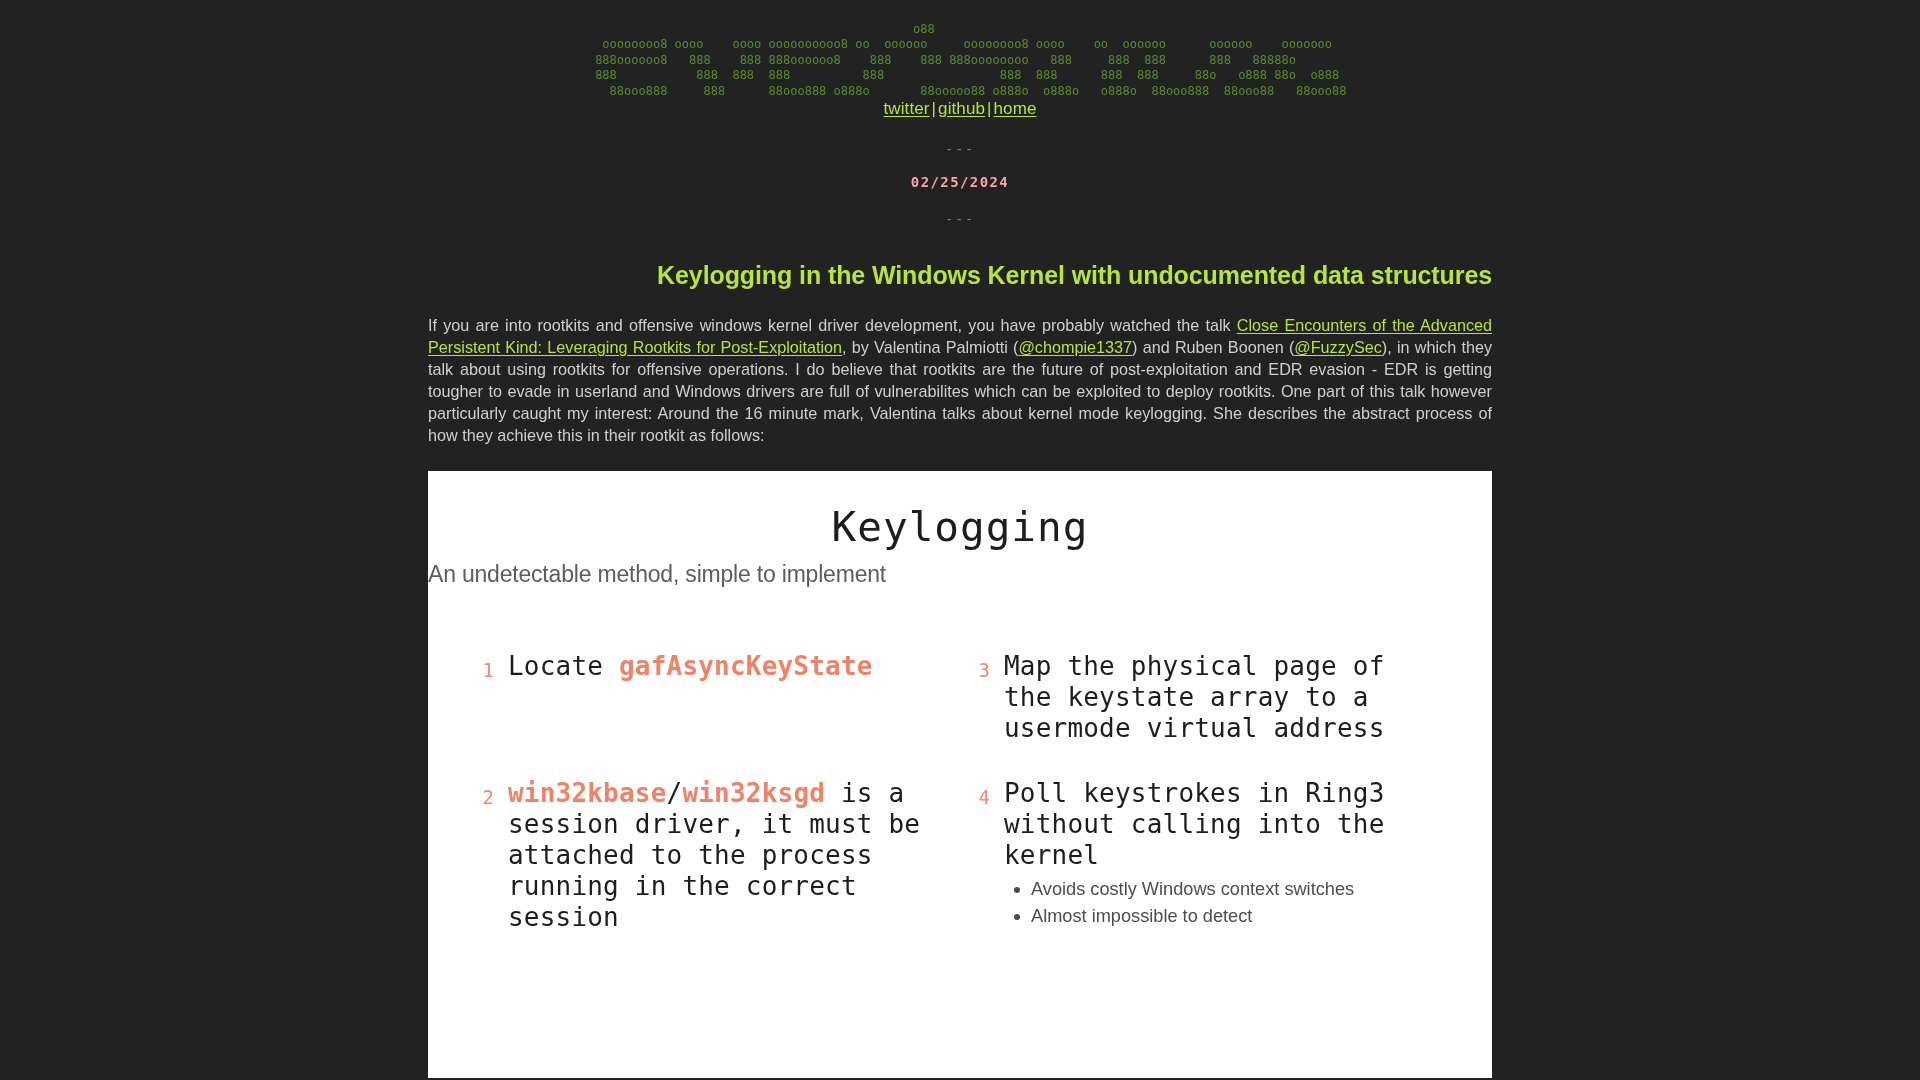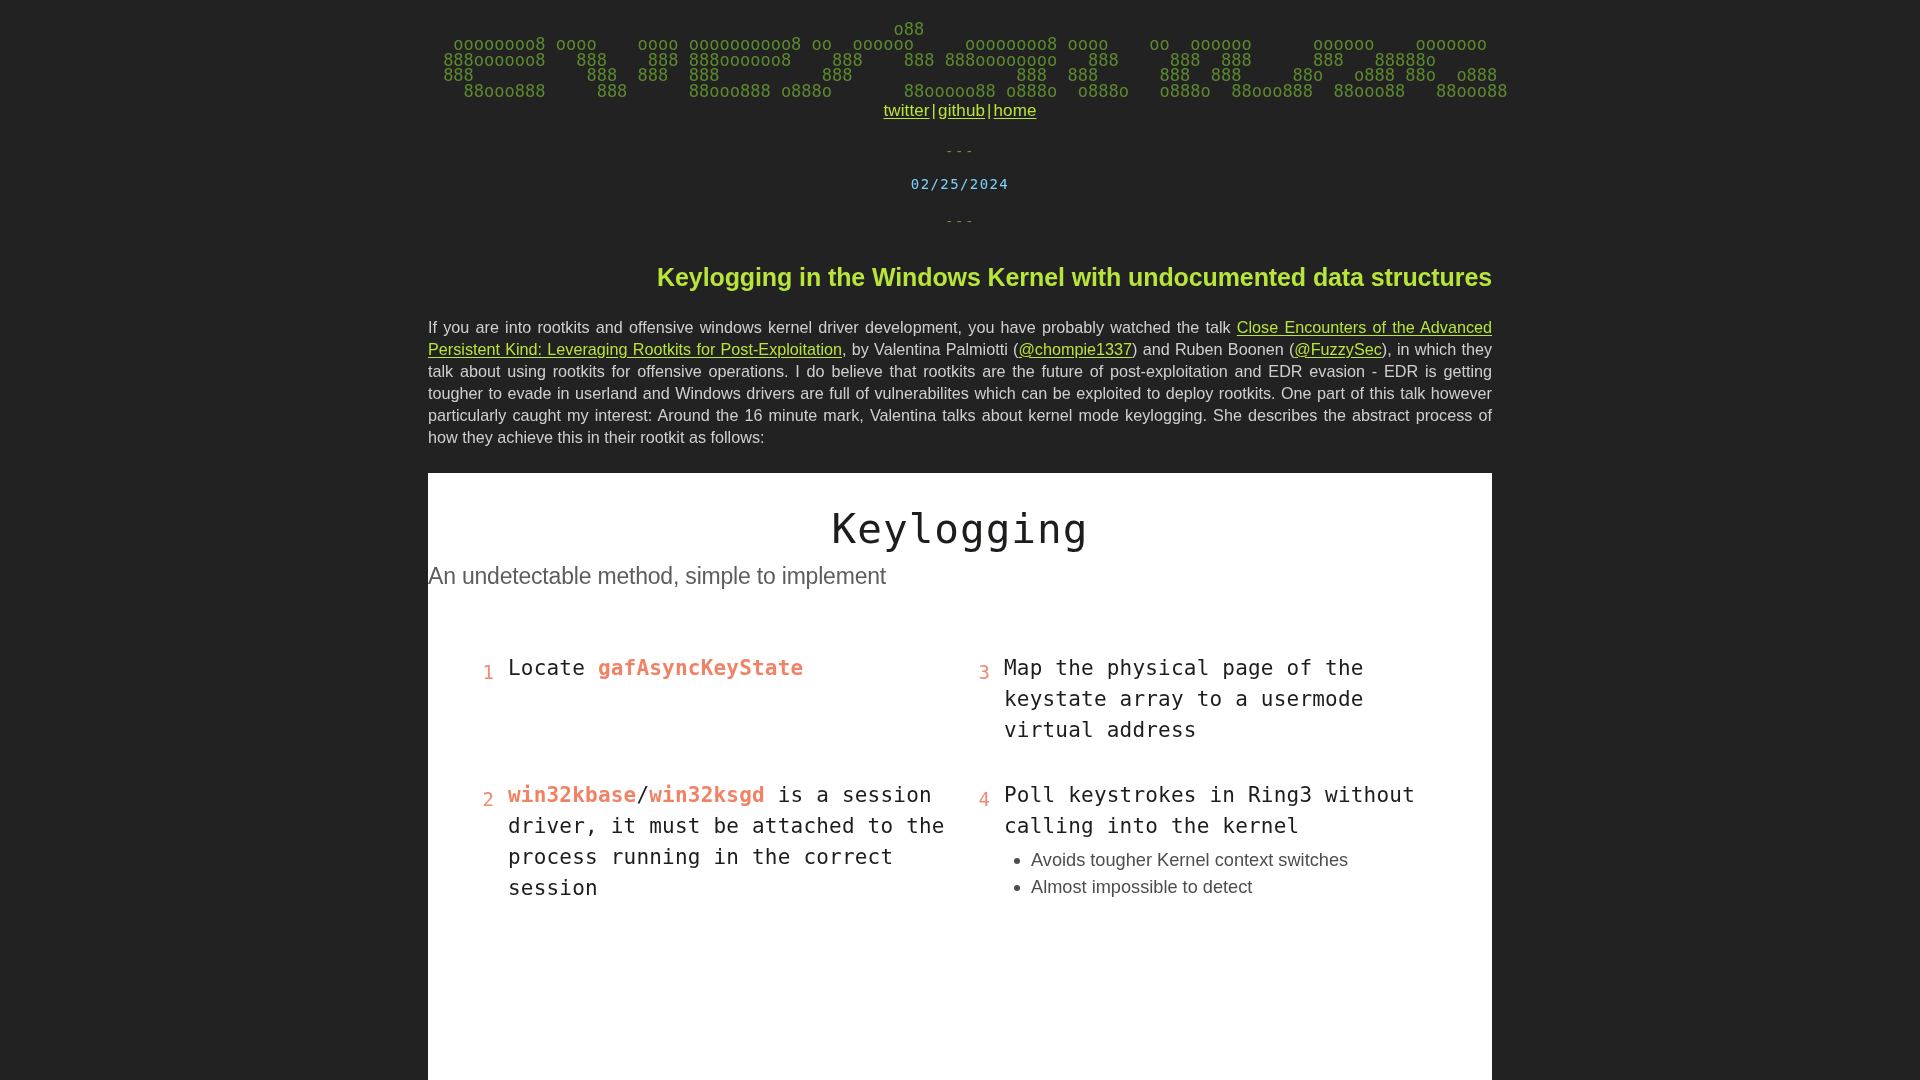--- a/index.html
+++ b/index.html
@@ -18,21 +18,21 @@
   #banner {
     width: 100%;
     text-align: center;
     padding-top: 22px;
   }
   #banner pre {
     margin: 0;
     display: inline-block;
     text-align: left;
     font-family: "DejaVu Sans Mono", "Liberation Mono", monospace;
-    font-size: 17px;
+    font-size: 12px;
     line-height: 15.4px;
     letter-spacing: 0px;
     color: #5c8a2d;
     white-space: pre;
   }
 
   
   #nav {
     text-align: center;
     font-size: 17px;
@@ -54,22 +54,23 @@
     color: #6d8f36;
     letter-spacing: 1.5px;
   }
   .rule.top { margin-top: 22px; }
   .rule.bottom { margin-top: 21px; }
   #date {
     text-align: center;
     margin-top: 17px;
     font-family: "DejaVu Sans Mono", "Liberation Mono", monospace;
     font-size: 14px;
-    color: #7dd3fc;
+    color: #fca5a5;
     letter-spacing: 1.4px;
+    font-weight: bold;
   }
 
   
   #content {
     width: 1064px;
     margin: 0 auto;
   }
 
   h1#post-title {
     margin: 34px 0 0 0;
@@ -136,21 +137,21 @@
     font-family: "DejaVu Sans Mono", "Liberation Mono", monospace;
     font-size: 19px;
     color: #f08a72;
     padding-top: 8px;
     min-width: 18px;
     text-align: right;
   }
   .cell-body { flex: 1; }
   .head {
     font-family: "DejaVu Sans Mono", "Liberation Mono", monospace;
-    font-size: 21px;
+    font-size: 26px;
     line-height: 31px;
     color: #1d1d1b;
     letter-spacing: 0.2px;
   }
   .head .coral { color: #f28266; font-weight: bold; }
   .head .slash { color: #1d1d1b; }
 
   ul.bullets {
     list-style: none;
     margin: 7px 0 0 0;
@@ -228,21 +229,21 @@
         <div class="cell-body">
           <div class="head"><span class="coral">win32kbase</span><span class="slash">/</span><span class="coral">win32ksgd</span><span> is a session driver, it must be attached to the process running in the correct session</span></div>
         </div>
       </div>
 
       <div class="cell">
         <div class="num">4</div>
         <div class="cell-body">
           <div class="head"><span>Poll keystrokes in Ring3 without calling into the kernel</span></div>
           <ul class="bullets">
-            <li><span>Avoids tougher Kernel context switches</span></li>
+            <li><span>Avoids costly Windows context switches</span></li>
             <li><span>Almost impossible to detect</span></li>
           </ul>
         </div>
       </div>
 
     </div>
 
   </div>
 
 </div>

